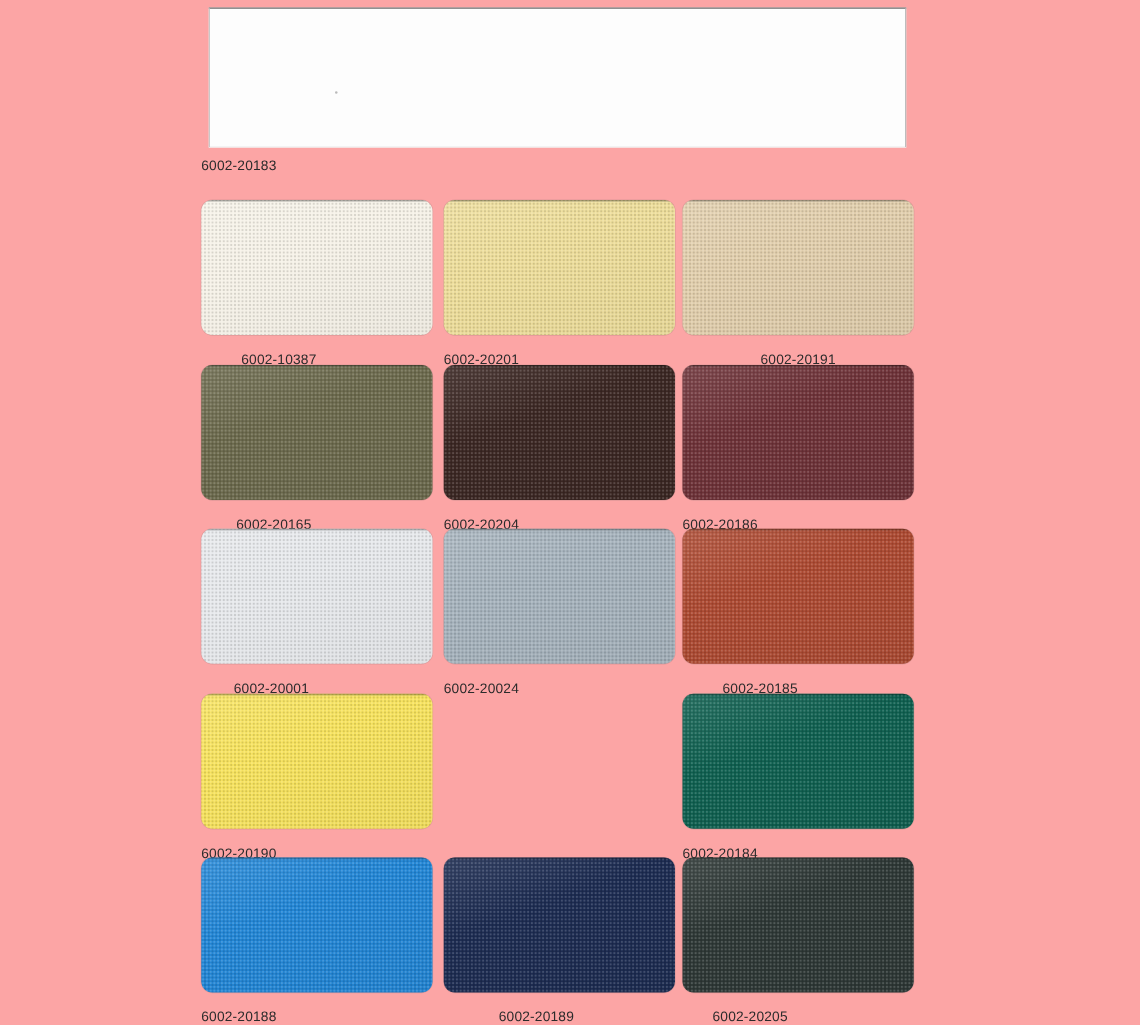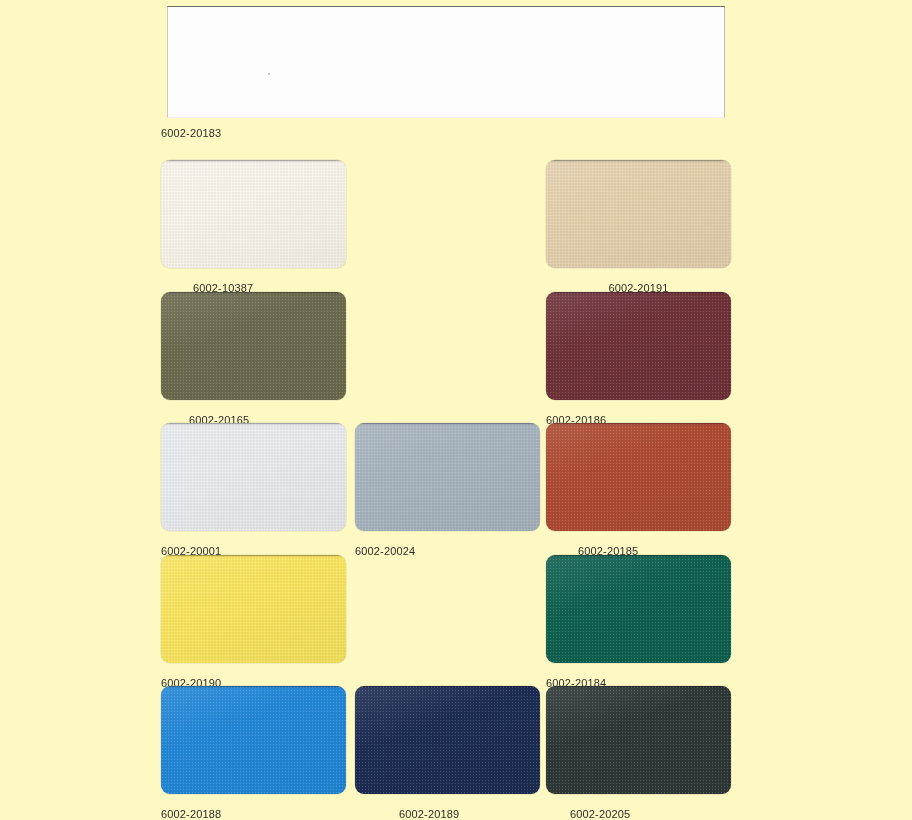--- a/index.html
+++ b/index.html
@@ -125,75 +125,91 @@
     margin-top: 14px;
     font-size: 11px;
     color: #2b2b2b;
     letter-spacing: 0.15px;
     white-space: nowrap;
   }
 </style>
 </head>
 <body>
 
-<div id="swatch-card" style="background-color: #fef9c3;">
+<div id="swatch-card" style="background-color: #fca5a5;">
 
   <div id="hero-block">
     <div id="hero-swatch" style="background-color: rgb(253, 253, 253);"></div>
     <div id="hero-label" style="color: rgb(43, 43, 43);">6002-20183</div>
   </div>
 
   <div id="swatch-grid">
 
     <div class="swatch-row">
       <div class="swatch-cell col-0">
         <div class="swatch-chip" style="background-color: rgb(246, 242, 232);">
           <div class="tex"></div>
           <div class="sheen"></div>
           <div class="topedge"></div>
         </div>
         <div class="swatch-label" style="color: rgb(43, 43, 43); padding-left: 32px;">6002-10387</div>
       </div>
+      <div class="swatch-cell col-1">
+        <div class="swatch-chip" style="background-color: rgb(238, 222, 155);">
+          <div class="tex"></div>
+          <div class="sheen"></div>
+          <div class="topedge"></div>
+        </div>
+        <div class="swatch-label" style="color: rgb(43, 43, 43);">6002-20201</div>
+      </div>
       <div class="swatch-cell col-2">
         <div class="swatch-chip" style="background-color: rgb(226, 207, 173);">
           <div class="tex"></div>
           <div class="sheen"></div>
           <div class="topedge"></div>
         </div>
         <div class="swatch-label" style="color: rgb(43, 43, 43); text-align: center;">6002-20191</div>
       </div>
     </div>
 
     <div class="swatch-row">
       <div class="swatch-cell col-0">
         <div class="swatch-chip" style="background-color: rgb(108, 106, 77);">
           <div class="tex"></div>
           <div class="sheen"></div>
           <div class="topedge"></div>
         </div>
         <div class="swatch-label" style="color: rgb(43, 43, 43); margin-left: 28px;">6002-20165</div>
       </div>
+      <div class="swatch-cell col-1">
+        <div class="swatch-chip" style="background-color: rgb(59, 39, 35);">
+          <div class="tex"></div>
+          <div class="sheen"></div>
+          <div class="topedge"></div>
+        </div>
+        <div class="swatch-label" style="color: rgb(43, 43, 43);">6002-20204</div>
+      </div>
       <div class="swatch-cell col-2">
         <div class="swatch-chip" style="background-color: rgb(110, 50, 56);">
           <div class="tex"></div>
           <div class="sheen"></div>
           <div class="topedge"></div>
         </div>
         <div class="swatch-label" style="color: rgb(43, 43, 43);">6002-20186</div>
       </div>
     </div>
 
     <div class="swatch-row">
       <div class="swatch-cell col-0">
         <div class="swatch-chip" style="background-color: rgb(231, 233, 236);">
           <div class="tex"></div>
           <div class="sheen"></div>
           <div class="topedge"></div>
         </div>
-        <div class="swatch-label" style="color: rgb(43, 43, 43);">6002-20001</div>
+        <div class="swatch-label" style="color: rgb(43, 43, 43); margin-left: 26px;">6002-20001</div>
       </div>
       <div class="swatch-cell col-1">
         <div class="swatch-chip" style="background-color: rgb(166, 179, 189);">
           <div class="tex"></div>
           <div class="sheen"></div>
           <div class="topedge"></div>
         </div>
         <div class="swatch-label" style="color: rgb(43, 43, 43);">6002-20024</div>
       </div>
       <div class="swatch-cell col-2">

